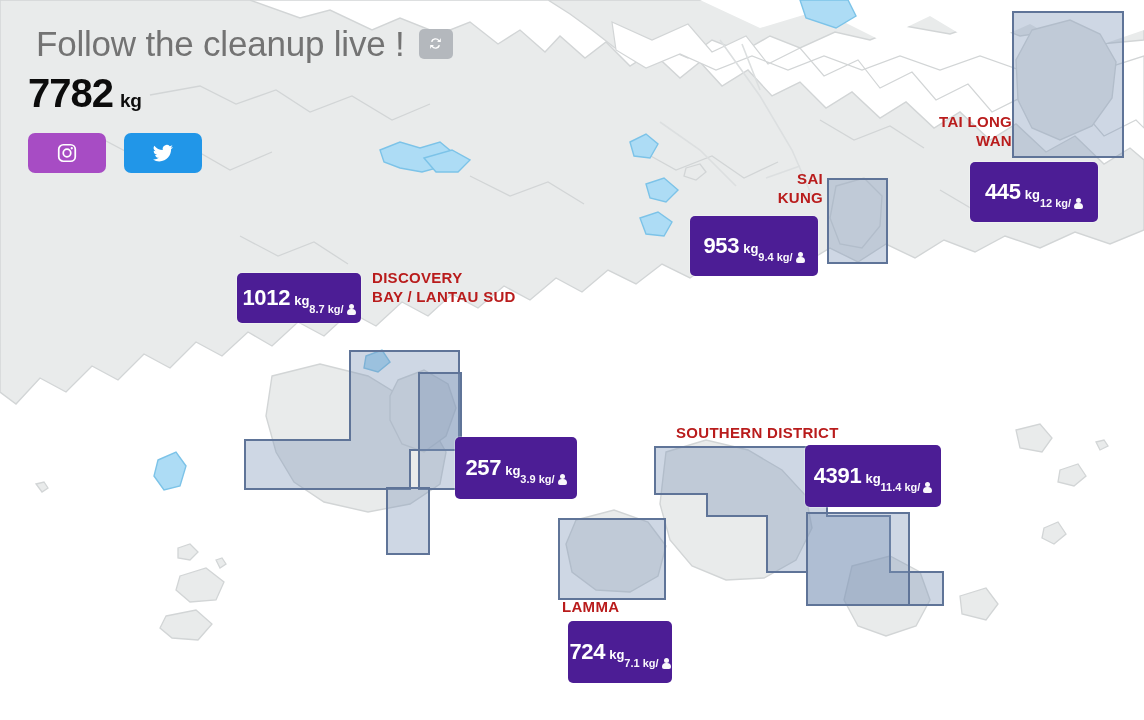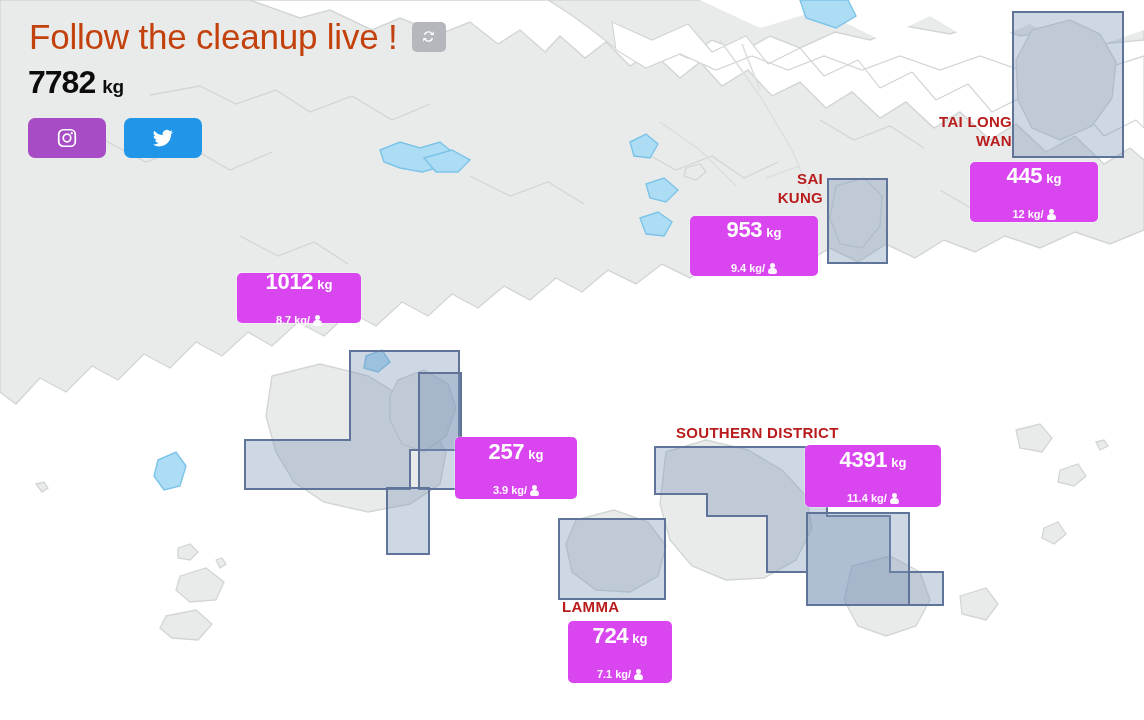--- a/index.html
+++ b/index.html
@@ -35,25 +35,25 @@
     pointer-events: auto;
   }
   .region-poly {
     position: absolute;
     pointer-events: auto;
   }
 
   
   .badge {
     position: absolute;
-    background: #d946ef;
+    background: #4c1d95;
     border-radius: 5px;
     color: #ffffff;
     display: flex;
-    flex-direction: column;
+    flex-direction: row;
     align-items: center;
     justify-content: center;
     line-height: 1;
     box-shadow: 0 0 0 1px rgba(255,255,255,0.25);
   }
   .badge .kg-row {
     display: flex;
     align-items: baseline;
     gap: 4px;
     font-weight: bold;
@@ -115,49 +115,49 @@
 
   
   #header {
     position: absolute;
     left: 28px;
     top: 18px;
     z-index: 40;
   }
   #title {
     font-size: 35px;
-    color: #c2410c;
+    color: #737373;
     font-weight: normal;
     letter-spacing: -0.2px;
     display: flex;
     align-items: center;
     gap: 14px;
     line-height: 1;
-    margin: 1px;
+    margin: 8px;
   }
   #refresh-btn {
     width: 34px; height: 30px;
     background: #b4b8bd;
     border-radius: 5px;
     display: inline-flex;
     align-items: center;
     justify-content: center;
     cursor: pointer;
     border: none;
     padding: 0;
   }
   #total-line {
     margin-top: 12px;
     display: flex;
     align-items: baseline;
     gap: 7px;
     color: #0c0c0c;
   }
   #total-kg {
-    font-size: 32px;
+    font-size: 40px;
     font-weight: bold;
     letter-spacing: -1px;
     line-height: 1;
   }
   #total-unit {
     font-size: 19px;
     font-weight: bold;
     letter-spacing: -0.2px;
   }
   #social {
@@ -295,20 +295,24 @@
   <div class="region-label right" style="left:852px; top:113px; width:160px;">
     <div>TAI LONG</div>
     <div>WAN</div>
   </div>
 
   <div class="region-label right" style="left:667px; top:170px; width:156px;">
     <div>SAI</div>
     <div>KUNG</div>
   </div>
 
+  <div class="region-label left" style="left:372px; top:269px; width:250px;">
+    <div>DISCOVERY</div>
+    <div>BAY / LANTAU SUD</div>
+  </div>
 
 
   <div class="region-label left" style="left:652px; top:424px; width:240px;margin-left:24px;">
     <div>SOUTHERN DISTRICT</div>
   </div>
 
   <div class="region-label left" style="left:562px; top:598px; width:160px;">
     <div>LAMMA</div>
   </div>
 

